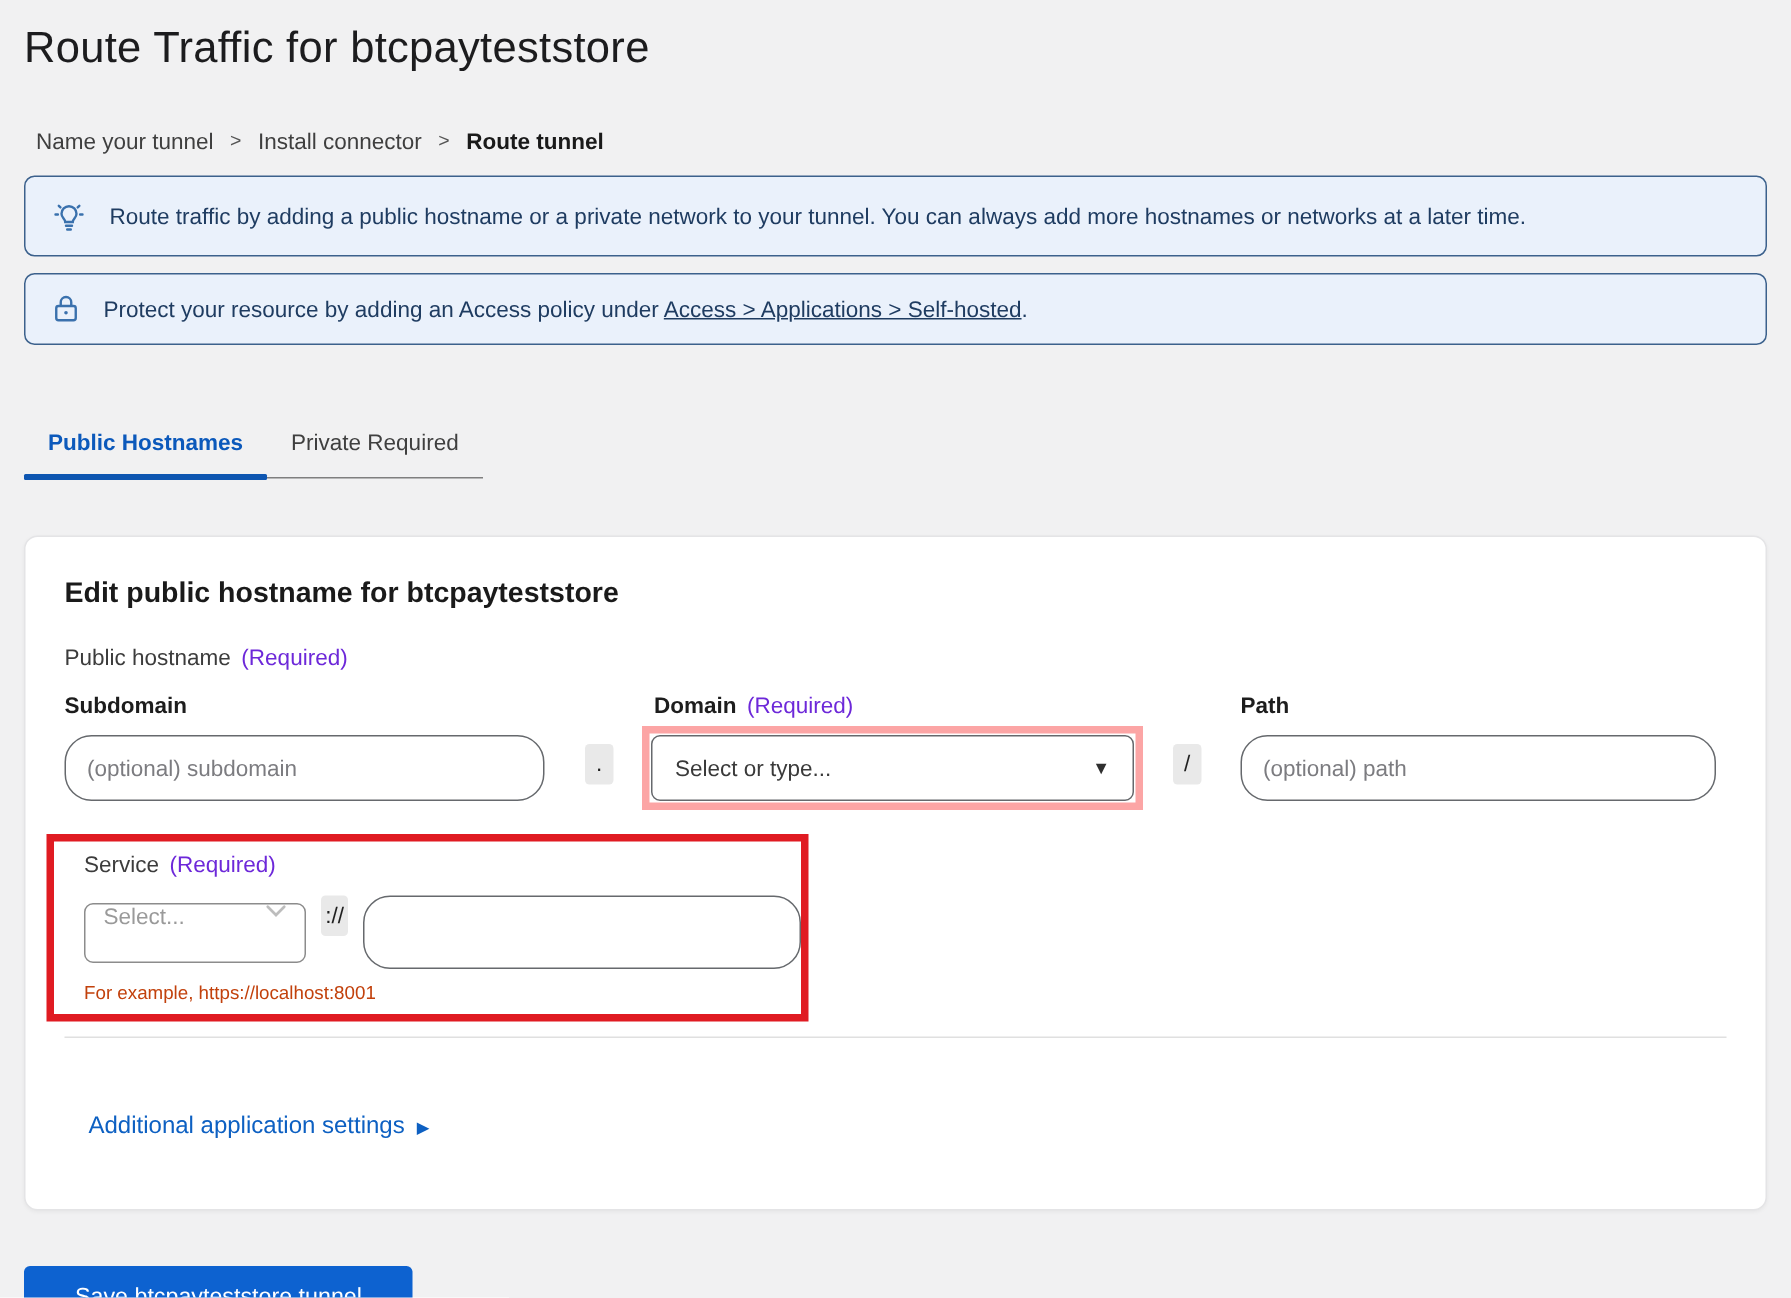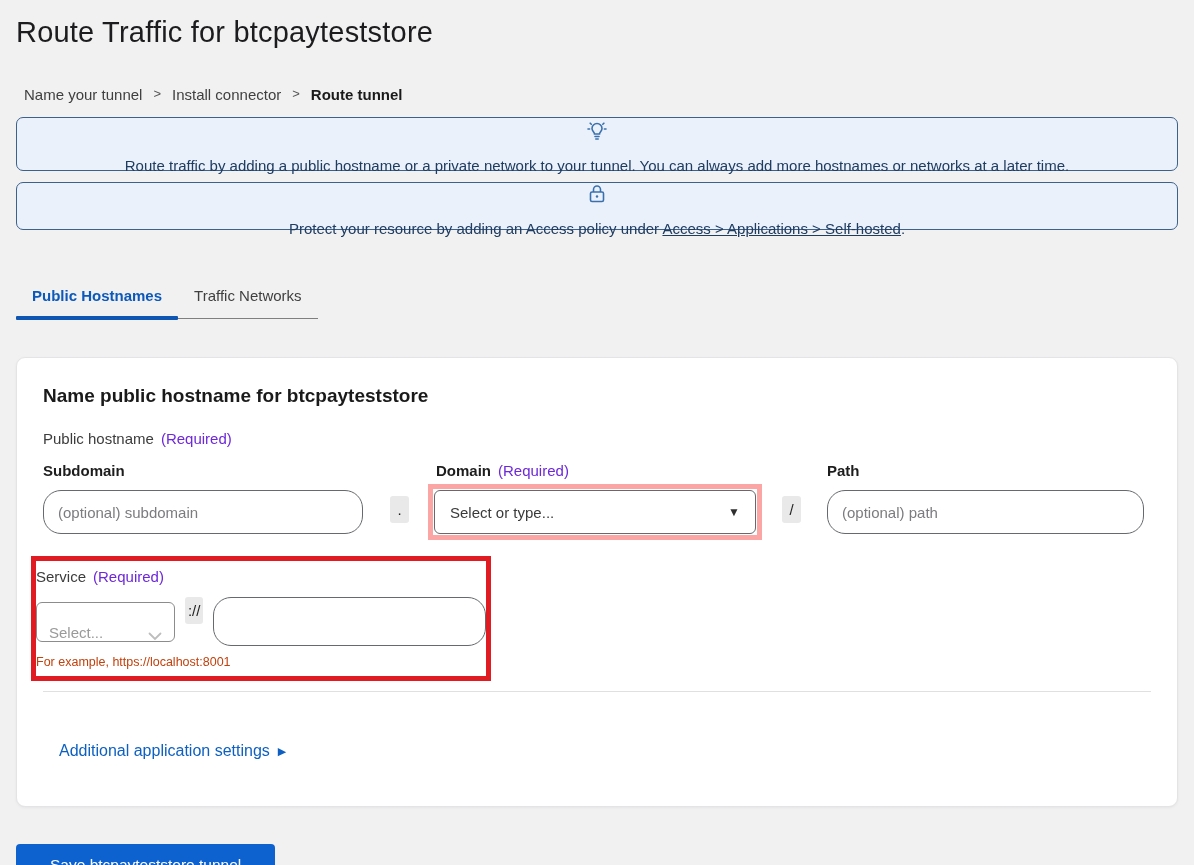--- a/index.html
+++ b/index.html
@@ -21,21 +21,21 @@
   .breadcrumb {
     margin: 37px 0 0 8px; font-size: 15px; color: #3f3f3f;
     display: flex; align-items: flex-start; gap: 11px;
   }
   .breadcrumb .sep { color: #555; font-size: 13px; }
   .breadcrumb .current { font-weight: 700; color: #1a1a1a; }
 
   .banner {
     display: flex; align-items: center; gap: 15px;
     background: #eaf1fb; border: 1px solid #3c618c; border-radius: 7px;
-    padding: 0 17px; margin-top: 14px; color: #1f3c61; font-size: 15px; flex-direction: column;
+    padding: 0 17px; margin-top: 14px; color: #1f3c61; font-size: 15px;
   }
   .banner-1 { height: 54px; }
   .banner-2 { height: 48px; margin-top: 11px; }
   .banner a { color: #1f3c61; text-decoration: underline; cursor: pointer; }
   .banner svg { flex: 0 0 auto; display: block; }
 
   .tabs {
     display: flex; width: fit-content; margin: 57px 0 0 0;
     position: relative;
   }
@@ -91,28 +91,28 @@
     margin: -6px -8px 0;
   }
   .fake-select {
     height: 44px; width: 100%; border: 1px solid #66696d; border-radius: 6px;
     display: flex; align-items: center; justify-content: space-between;
     padding: 0 15px; font-size: 15px; color: #3a3a3a; background: #fff; cursor: pointer;
   }
   .fake-select .arrow-down { font-size: 12px; color: #2f2f2f; }
 
   .red-wrap-service {
-    width: 460px; margin: 16px 0 0 -12px;
-    border: 5px solid #e01b22; padding: 7px 0 7px 0;
+    width: 508px; margin: 16px 0 0 -12px;
+    border: 5px solid #e01b22; padding: 7px 0 7px 20px;
   }
   .service-label-line { font-size: 15px; color: #3c3c3c; }
   .service-row { display: flex; align-items: center; margin-top: 12px; }
   .service-select {
     width: 160px; height: 40px; border: 1px solid #8c8c8c; border-radius: 6px;
-    display: flex; align-items: flex-end; justify-content: space-between;
+    display: flex; align-items: flex-start; justify-content: space-between;
     padding: 0 12px; font-size: 15px; color: #9a9a9a; background: #fff; cursor: pointer;
   }
   .chip-scheme { height: 27px; padding: 0 3px; margin: 0 10px; font-size: 15px; }
   .service-url-input { width: 318px; height: 49px; }
   .service-help { font-size: 12.5px; color: #c2410c; margin-top: 9px; }
 
   .card-divider { border: none; border-top: 1px solid #e0e0e0; margin: 10px 0 0; }
 
   .additional-link {
     margin: 50px 0 0 16px; font-size: 16px; color: #0d60c2; cursor: pointer;
@@ -156,26 +156,26 @@
       <path d="M6.5 9V6.5a3.5 3.5 0 0 1 7 0V9"></path>
       <circle cx="10" cy="13.5" r="1.2" fill="#3a71ad" stroke="none"></circle>
     </svg>
     <span>
       <span>Protect your resource by adding an Access policy under </span><a>Access &gt; Applications &gt; Self-hosted</a><span>.</span>
     </span>
   </div>
 
   <div class="tabs">
     <div class="tab active">Public Hostnames</div>
-    <div class="tab">Traffic Networks</div>
+    <div class="tab">Private Required</div>
   </div>
 
   <div class="card">
 
-    <h2 class="card-heading">Name public hostname for btcpayteststore</h2>
+    <h2 class="card-heading">Edit public hostname for btcpayteststore</h2>
 
     <div class="field-section-label">
       <span>Public hostname</span><span class="req">(Required)</span>
     </div>
 
     <div class="fields-row">
 
       <div class="col-subdomain">
         <label class="field-label">Subdomain</label>
         <input class="text-input" type="text" placeholder="(optional) subdomain" style="">

